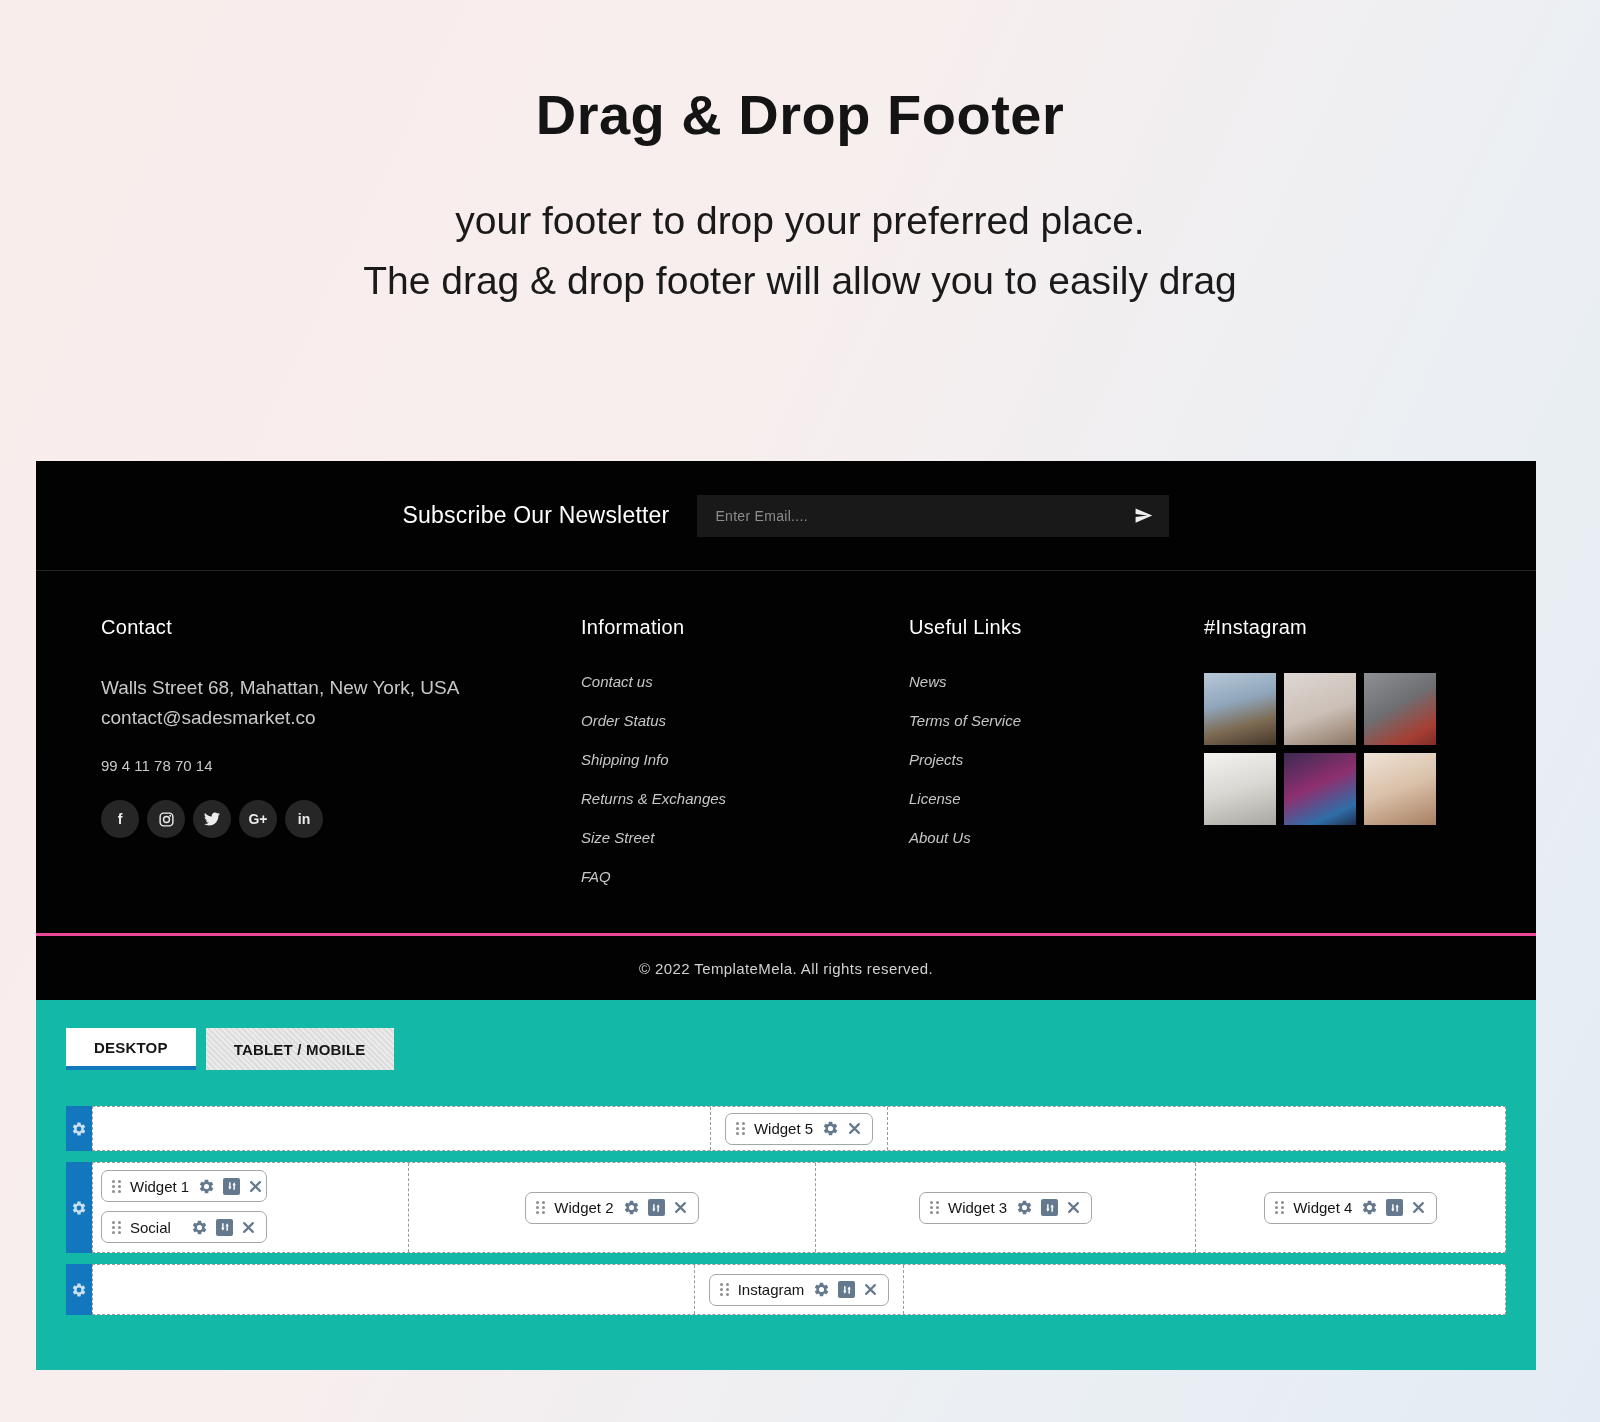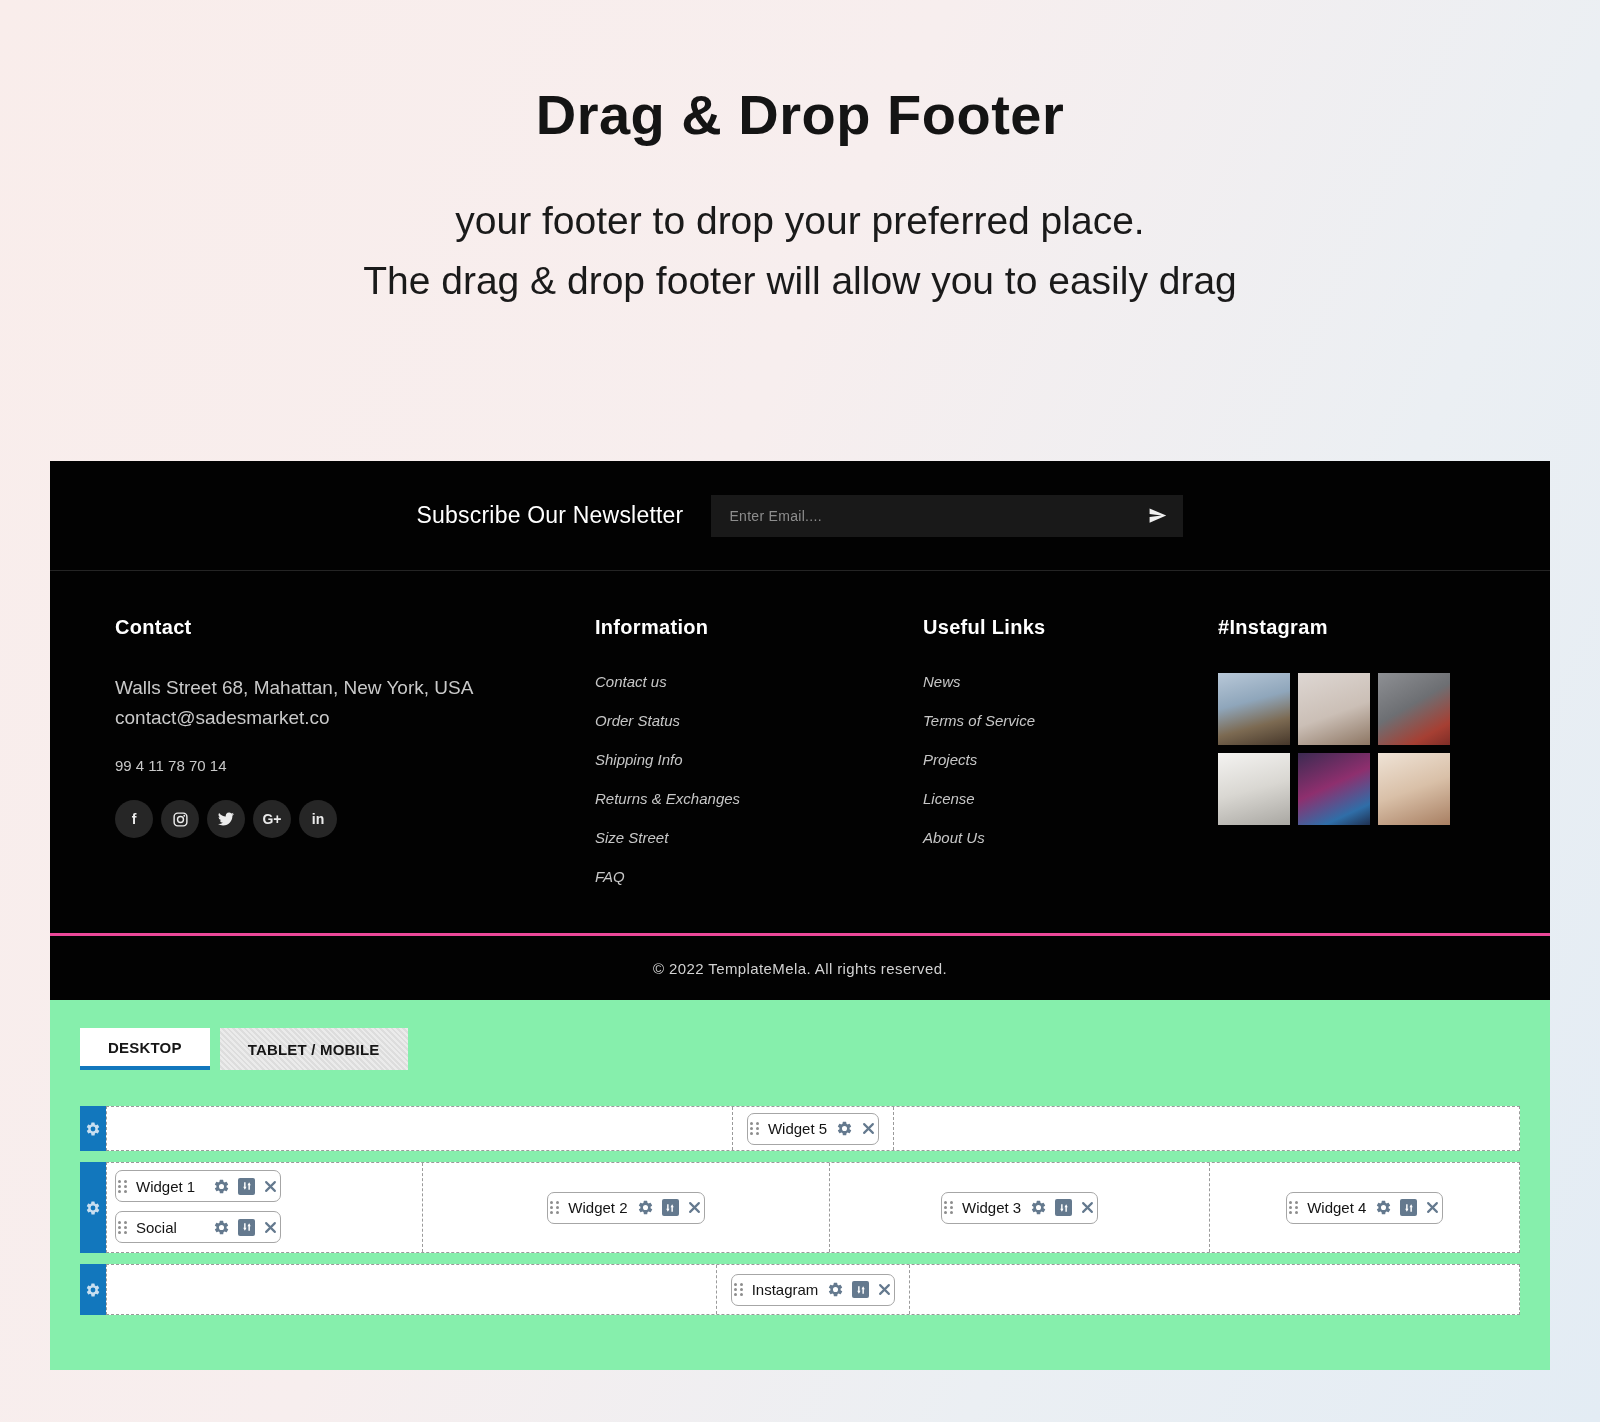--- a/index.html
+++ b/index.html
@@ -7,36 +7,36 @@
   body {
     width:1600px; height:1422px; position:relative; overflow:hidden;
     font-family:"Liberation Sans", sans-serif;
     background:linear-gradient(115deg,#f9edeb 0%,#f7eeee 42%,#ebeff3 72%,#e3ecf4 100%);
   }
   
   .hero { padding-top:82px; text-align:center; }
   .hero h1 { margin:0; font-size:56px; font-weight:600; color:#141414; letter-spacing:0.5px; }
   .hero .sub { margin-top:44px; font-size:39px; line-height:60px; font-weight:400; color:#1a1a1a; }
   
-  .panel { position:absolute; left:50px; top:461px; width:1500px; height:909px; background:#86efac; }
+  .panel { position:absolute; left:36px; top:461px; width:1500px; height:909px; background:#14b8a6; }
   .footer-black { background:#020202; }
   
   .newsletter { height:110px; display:flex; align-items:center; justify-content:center; gap:28px; border-bottom:1px solid #242424; }
   .nl-label { color:#ffffff; font-size:23px; font-weight:500; letter-spacing:0.2px; }
   .nl-input { width:472px; height:42px; background:#191919; display:flex; align-items:center; padding:0 16px; }
   .nl-field { flex:1; background:transparent; border:none; outline:none; color:#dddddd; font-size:14px; font-family:"Liberation Sans", sans-serif; letter-spacing:0.3px; }
   .nl-field::placeholder { color:#8d8d8d; }
   .nl-send { background:none; border:none; padding:0; cursor:pointer; display:flex; align-items:center; }
   
   .cols { display:flex; padding:45px 65px 0 65px; height:362px; }
   .col-contact { width:480px; }
   .col-info { width:328px; }
   .col-useful { width:295px; }
   .col-insta { flex:1; }
-  .col-h { margin:0 0 34px 0; color:#ffffff; font-size:20px; font-weight:700; letter-spacing:0.3px; }
+  .col-h { margin:0 0 34px 0; color:#ffffff; font-size:20px; font-weight:400; letter-spacing:0.3px; }
   .addr { color:#c9c9c9; font-size:19px; line-height:30px; }
   .phone { color:#c9c9c9; font-size:15px; margin-top:24px; }
   .socials { margin-top:26px; display:flex; gap:8px; }
   .soc { width:38px; height:38px; border-radius:50%; background:#262626; color:#ececec;
          display:flex; align-items:center; justify-content:center; font-size:14px; font-weight:700; cursor:pointer; }
   .link-list { list-style:none; margin:0; padding:0; }
   .link-list li { color:#c7c7c7; font-size:15px; margin-bottom:22px; cursor:pointer;font-style:italic; }
   .insta-grid { display:grid; grid-template-columns:repeat(3,72px); gap:8px; }
   .ph { width:72px; height:72px; cursor:pointer; }
   .p1 { background:linear-gradient(165deg,#b8c8d8 0%,#8fa6bb 40%,#7c6a52 70%,#46372a 100%); }
@@ -61,21 +61,21 @@
   .erow-body { flex:1; background:#ffffff; border:1px dashed #9a9a9a; display:flex; }
   .ecell { border-left:1px dashed #9a9a9a; }
   .ecell:first-child { border-left:none; }
   .ecell.center { display:flex; align-items:center; justify-content:center; padding:0 14px; }
   .ecell.grow { flex:1; }
   .h46 .erow-body { height:45px; }
   .h93 .erow-body { height:91px; }
   .h53 .erow-body { height:51px; }
   .stackcell { padding:7px 0 0 8px; display:flex; flex-direction:column; gap:9px; align-items:flex-start; }
   
-  .chip { display:inline-flex; align-items:center; gap:9px; height:32px; padding:0 2px;
+  .chip { display:inline-flex; align-items:center; gap:9px; height:32px; padding:0 10px;
           background:#ffffff; border:1px solid #a6a6a6; border-radius:7px; cursor:grab; }
   .chip.stretch { width:166px; }
   .chip.stretch .chip-label { flex:1; }
   .dots { display:grid; grid-template-columns:repeat(2,3px); gap:2px 3px; }
   .dots i { width:3px; height:3px; background:#8d8d8d; border-radius:50%; }
   .chip-label { font-size:15px; color:#141414; white-space:nowrap; }
   .chip-icons { display:flex; align-items:center; gap:8px; }
   .gear { width:17px; height:17px; fill:#64798e; cursor:pointer; }
   .gear-light { width:16px; height:16px; fill:#c9dff0; }
   .sqic { width:17px; height:17px; background:#64798e; border-radius:2px; display:flex; align-items:center; justify-content:center; cursor:pointer; }

